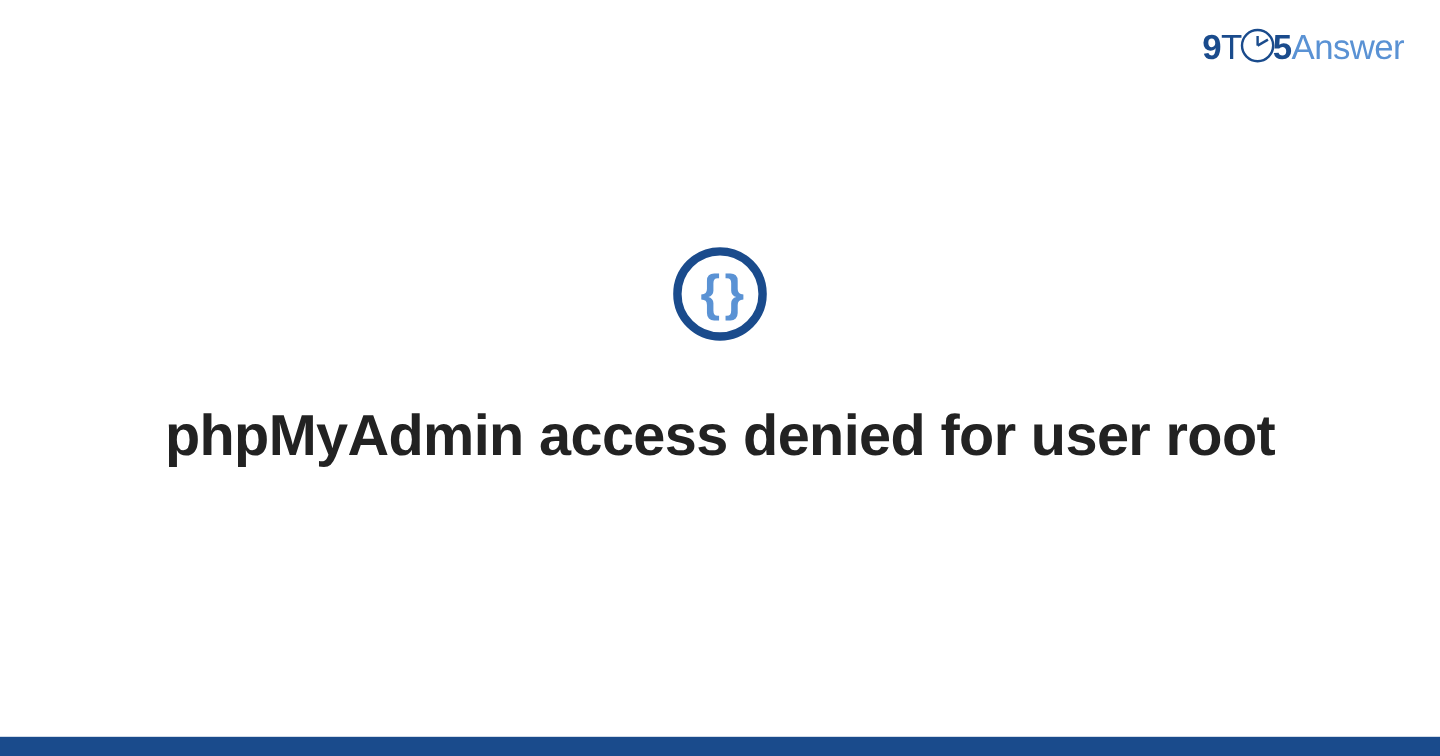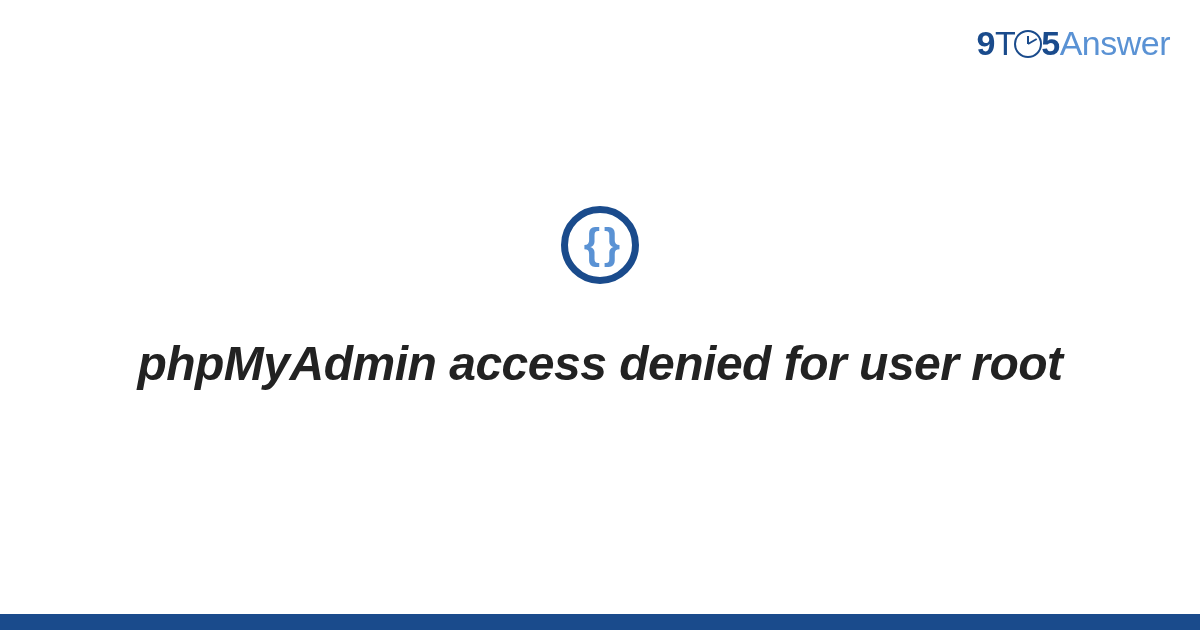--- a/index.html
+++ b/index.html
@@ -12,21 +12,21 @@
       height: 630px;
       background: #ffffff;
       font-family: Arial, Helvetica, sans-serif;
       position: relative;
       overflow: hidden;
     }
     .brand {
       position: absolute;
       top: 24px;
       right: 30px;
-      font-size: 34px;
+      font-size: 29px;
       font-weight: 400;
       letter-spacing: -0.5px;
       color: #1a4b8c;
     }
     .brand .nine {
       font-weight: 700;
     }
     .brand .t {
       font-weight: 400;
     }
@@ -99,21 +99,20 @@
       line-height: 1;
       position: relative;
       top: -1px;
     }
     .title {
       font-size: 48px;
       font-weight: 700;
       color: #222222;
       line-height: 1.25;
       letter-spacing: -0.5px;
-      font-style: italic;
     }
     .bottom-bar {
       position: absolute;
       bottom: 0;
       left: 0;
       right: 0;
       height: 16px;
       background: #1a4b8c;
     }
   </style>

